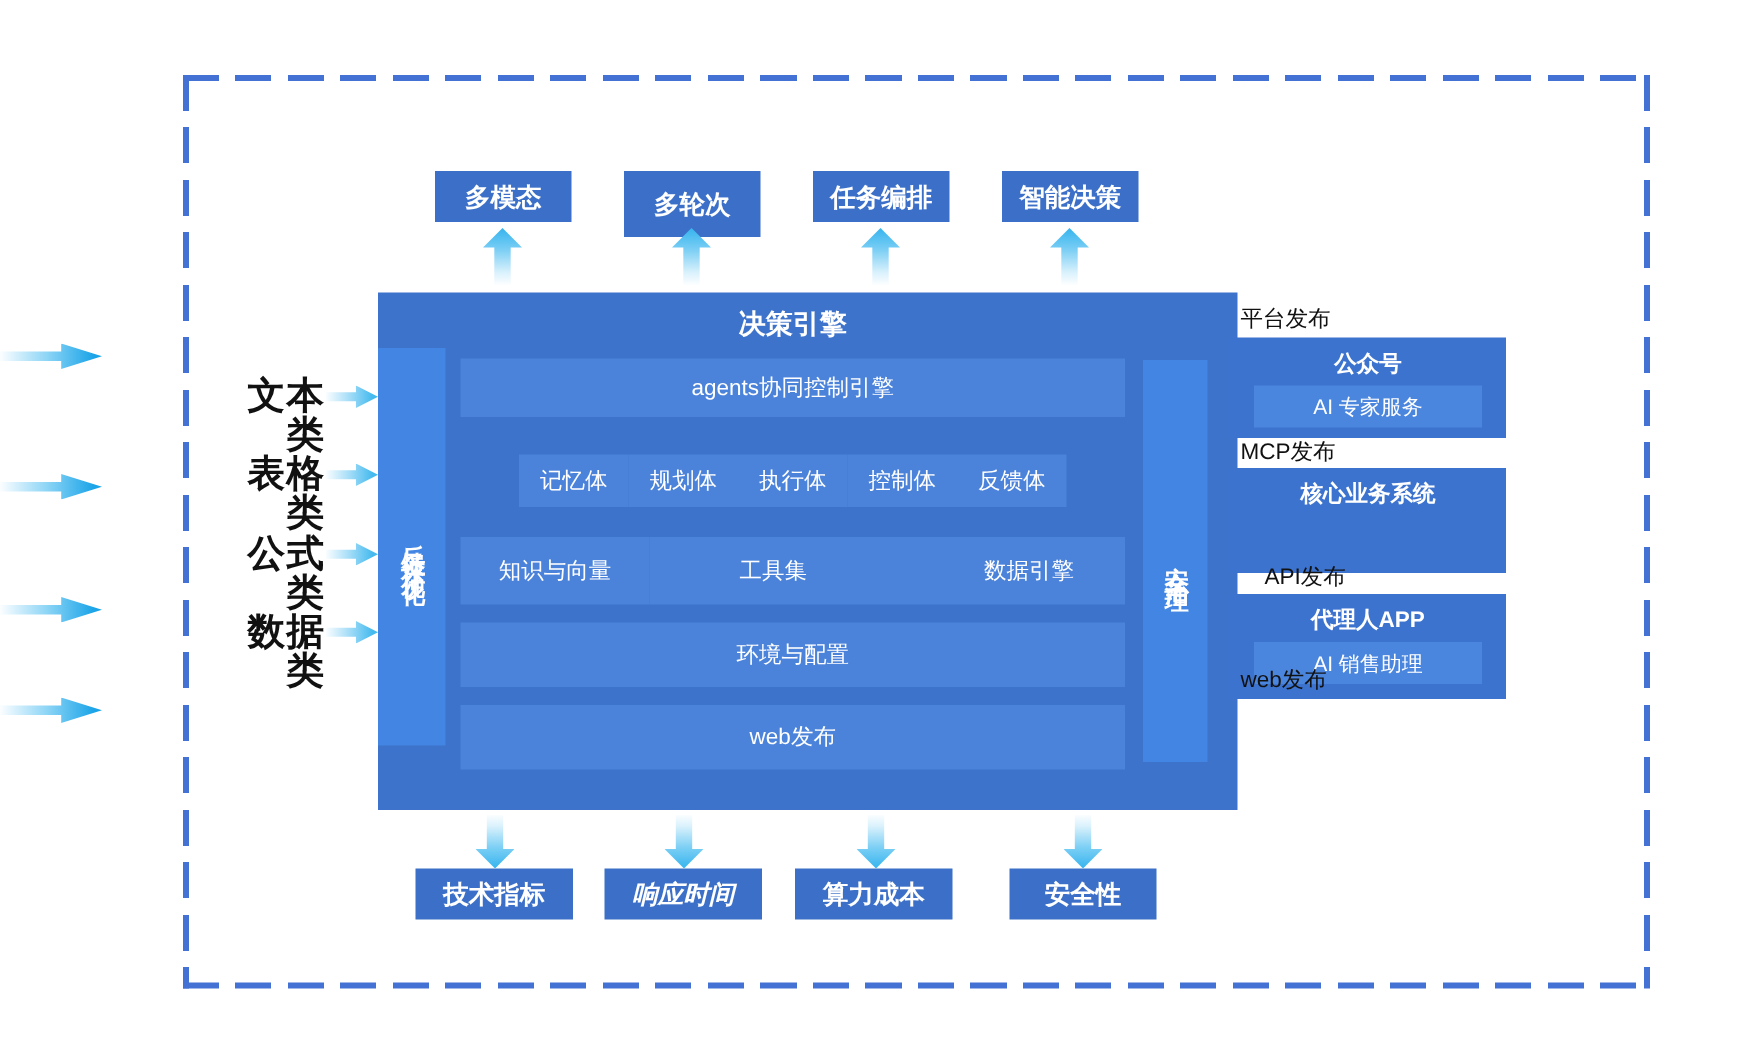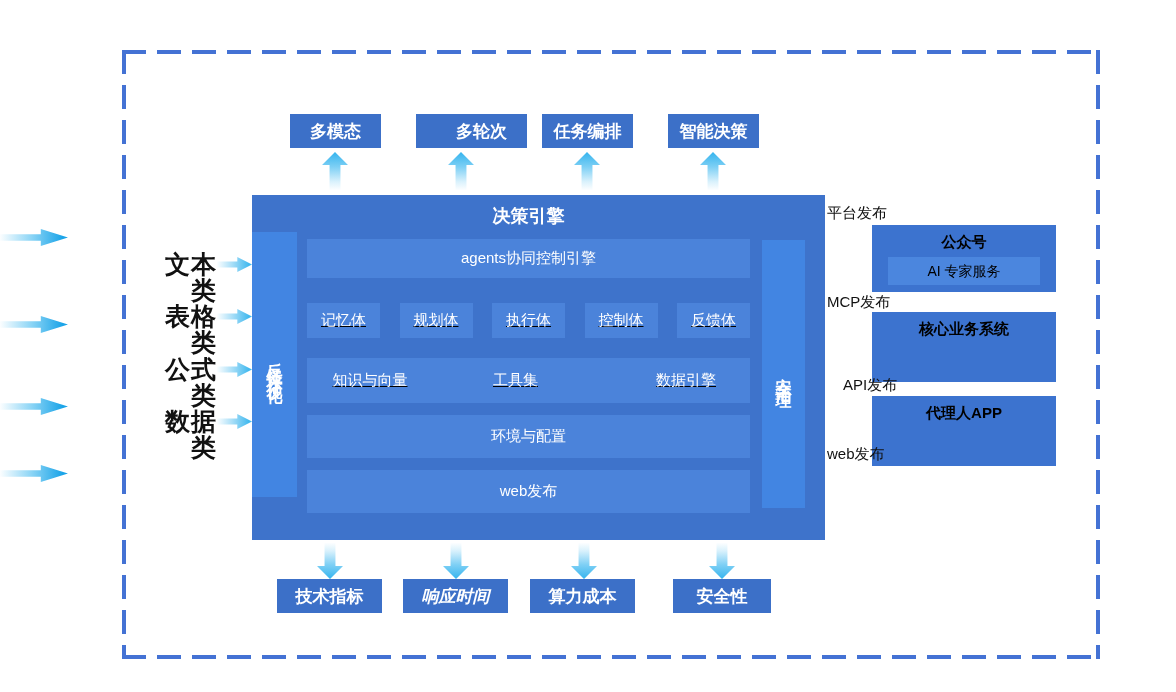--- a/index.html
+++ b/index.html
@@ -20,21 +20,21 @@
     font-size:17px;text-align:center;display:flex;align-items:center;justify-content:center;}
   .mainbox{position:absolute;left:252px;top:195px;width:573px;height:345px;background:#3e73cb;}
   .mb-title{position:absolute;left:55px;top:9px;width:443px;text-align:center;
     color:#fff;font-size:18px;font-weight:bold;}
   .rail{position:absolute;background:#4285e2;color:#fff;display:flex;
     align-items:center;justify-content:center;}
   .rail span{writing-mode:vertical-rl;text-orientation:upright;font-size:16px;
     font-weight:bold;letter-spacing:5px;line-height:1;}
   .bar{position:absolute;left:55px;width:443px;background:#4b83da;color:#fff;
     font-size:15px;display:flex;align-items:center;justify-content:center;}
-  .rowflex{position:absolute;left:55px;width:443px;display:flex;justify-content:space-between;text-decoration:underline;}
+  .rowflex{position:absolute;left:55px;width:443px;display:flex;justify-content:center;}
   .cell{background:#4b83da;color:#fff;font-size:15px;display:flex;
     align-items:center;justify-content:center;}
 
   
   .arr-up{position:absolute;width:26px;height:38px;
     clip-path:polygon(50% 0,100% 34%,71% 34%,71% 100%,29% 100%,29% 34%,0 34%);
     background:linear-gradient(to bottom,#35b4ee 0%,#7fd0f5 40%,#d9f1fc 78%,rgba(233,248,255,0.12) 100%);}
   .arr-down{position:absolute;width:26px;height:36px;
     clip-path:polygon(29% 0,71% 0,71% 64%,100% 64%,50% 100%,0 64%,29% 64%);
     background:linear-gradient(to top,#35b4ee 0%,#7fd0f5 40%,#d9f1fc 78%,rgba(233,248,255,0.12) 100%);}
@@ -42,41 +42,41 @@
     clip-path:polygon(0 30%,58% 30%,58% 0,100% 50%,58% 100%,58% 70%,0 70%);
     background:linear-gradient(to right,rgba(233,248,255,0.15) 0%,#a5ddf7 45%,#44baef 90%);}
   .arr-right-lg{position:absolute;width:68px;height:17px;
     clip-path:polygon(0 31%,60% 31%,60% 0,100% 50%,60% 100%,60% 69%,0 69%);
     background:linear-gradient(to right,rgba(233,248,255,0.15) 0%,#8fd6f6 45%,#1ba4e8 92%);}
 
   .in-label{position:absolute;left:155px;width:62px;height:26px;line-height:26px;
     color:#111;font-size:25px;font-weight:bold;text-align:right;letter-spacing:1px;}
   .out-label{position:absolute;left:827px;height:18px;line-height:18px;color:#111;font-size:15px;}
 
-  .outbox{position:absolute;left:872px;width:184px;background:#3c73cf;color:#000000;}
+  .outbox{position:absolute;left:820px;width:184px;background:#3c73cf;color:#ffffff;}
   .outbox .ob-title{margin-top:8px;text-align:center;font-size:15px;font-weight:bold;}
   .outbox .ob-inner{position:absolute;left:16px;right:16px;top:32px;height:28px;
     line-height:28px;text-align:center;background:#4b86de;font-size:14px;font-weight:normal;}
 </style>
 </head>
 <body>
 
 <div class="canvas">
 
   <div class="frame">
     <div class="eh et"></div>
     <div class="eh eb"></div>
     <div class="ev el"></div>
     <div class="ev er"></div>
   </div>
 
   <div class="blubox" style="left:290px;top:114px;width:91px;height:34px;font-family:Liberation Serif, serif;">
       <span>多模态</span>
     </div>
-  <div class="blubox" style="left:416px;top:114px;width:91px;height:34px;padding-left:20px;">
+  <div class="blubox" style="left:416px;top:114px;width:91px;height:44px;">
       <span>多轮次</span>
     </div>
   <div class="blubox" style="left:542px;top:114px;width:91px;height:34px;">
       <span>任务编排</span>
     </div>
   <div class="blubox" style="left:668px;top:114px;width:91px;height:34px;">
       <span>智能决策</span>
     </div>
 
   <div class="arr-up" style="left:322px;top:152px;"></div>
@@ -133,20 +133,21 @@
   <div class="out-label" style="top:293px;">MCP发布</div>
   <div class="arr-right-lg" style="top:316px;"></div>
   <div class="outbox" style="top:312px;height:70px;">
     <div class="ob-title">核心业务系统</div>
   </div>
 
   <div class="out-label" style="top:376px;margin-left:16px;">API发布</div>
   <div class="arr-right-lg" style="top:398px;"></div>
   <div class="outbox" style="top:396px;height:70px;">
     <div class="ob-title">代理人APP</div>
+    <div class="ob-inner">AI 销售助理</div>
   </div>
 
   <div class="out-label" style="top:445px;">web发布</div>
   <div class="arr-right-lg" style="top:465px;"></div>
 
   <div class="arr-down" style="left:317px;top:543px;"></div>
   <div class="arr-down" style="left:443px;top:543px;"></div>
   <div class="arr-down" style="left:571px;top:543px;"></div>
   <div class="arr-down" style="left:709px;top:543px;"></div>
 

